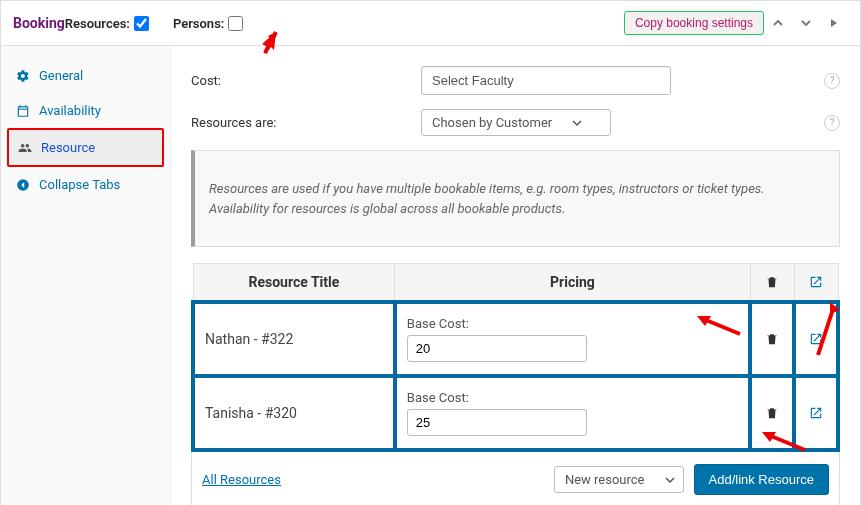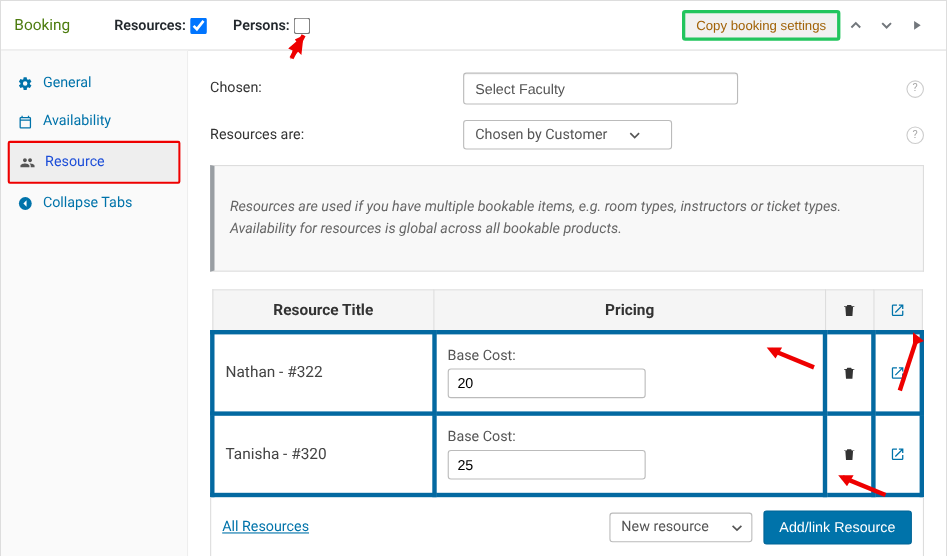--- a/index.html
+++ b/index.html
@@ -1,23 +1,23 @@
 <!DOCTYPE html>
 <html><head>
 <meta charset="utf-8">
 <style>
 * { box-sizing: border-box; margin: 0; padding: 0; }
 body { font-family: -apple-system, BlinkMacSystemFont, "Segoe UI", Roboto, sans-serif; font-size: 13px; color: #32373c; background: #fff; }
 .panel { border: 1px solid #ddd; width: 861px; }
 .panel-header { display: flex; align-items: center; padding: 8px 12px; border-bottom: 1px solid #ddd; background: #fff; }
-.panel-title { font-weight: 400; font-size: 14px; color: #4d7c0f; margin-right: 40px; }
+.panel-title { font-weight: 700; font-size: 14px; color: #701a75; }
 .hdr-opt { display: flex; align-items: center; margin-right: 24px; font-weight: 600; color: #23282d; font-size: 13px; }
 .hdr-opt input[type=checkbox] { margin-left: 4px; width: 15px; height: 15px; }
 .hdr-right { margin-left: auto; display: flex; align-items: center; gap: 0; }
-.btn-copy { background: #f1f1f1; border: 3px solid #22c55e; padding: 4px 10px; font-size: 12px; color: #a16207; cursor: pointer; border-radius: 3px; }
+.btn-copy { background: #f1f1f1; border: 1px solid #22c55e; padding: 4px 10px; font-size: 12px; color: #be185d; cursor: pointer; border-radius: 3px; }
 .chev-btn { width: 28px; height: 28px; display: flex; align-items: center; justify-content: center; color: #72777c; cursor: pointer; font-size: 11px; }
 .body { display: flex; }
 .sidebar { width: 170px; background: #fafafa; border-right: 1px solid #eee; padding-top: 12px; padding-bottom: 12px; }
 .side-item { display: flex; align-items: center; gap: 8px; padding: 10px 14px; color: #0073aa; font-size: 13px; cursor: pointer; text-align: center; }
 .side-item.active { background: #eee; color: #555; font-size: 13px; }
 .side-item .icon { width: 16px; display: inline-flex; align-items: center; justify-content: center; }
 .highlight-box { border: 2px solid #e00; border-radius: 2px; margin: 0 6px; padding: 0 !important; }
 .highlight-box .side-item { padding: 10px 8px; }
 .content { flex: 1; padding: 20px 20px 24px 20px; }
 .form-row { display: flex; align-items: center; margin-bottom: 14px; }
@@ -116,21 +116,21 @@
                 <circle cx="12" cy="12" r="10" fill="#0073aa"></circle>
                 <path fill="#fff" d="M14 7l-5 5 5 5V7z"></path>
               </svg>
         </span>
         <span>Collapse Tabs</span>
       </div>
     </div>
 
     <div class="content">
       <div class="form-row">
-        <div class="lbl">Chosen:</div>
+        <div class="lbl">Cost:</div>
         <div class="ctrl">
           <input class="text-input" value="Select Faculty" style="">
           <div class="help-q">?</div>
         </div>
       </div>
       <div class="form-row">
         <div class="lbl">Resources are:</div>
         <div class="ctrl">
           <div class="select">
             <span>Chosen by Customer</span>

